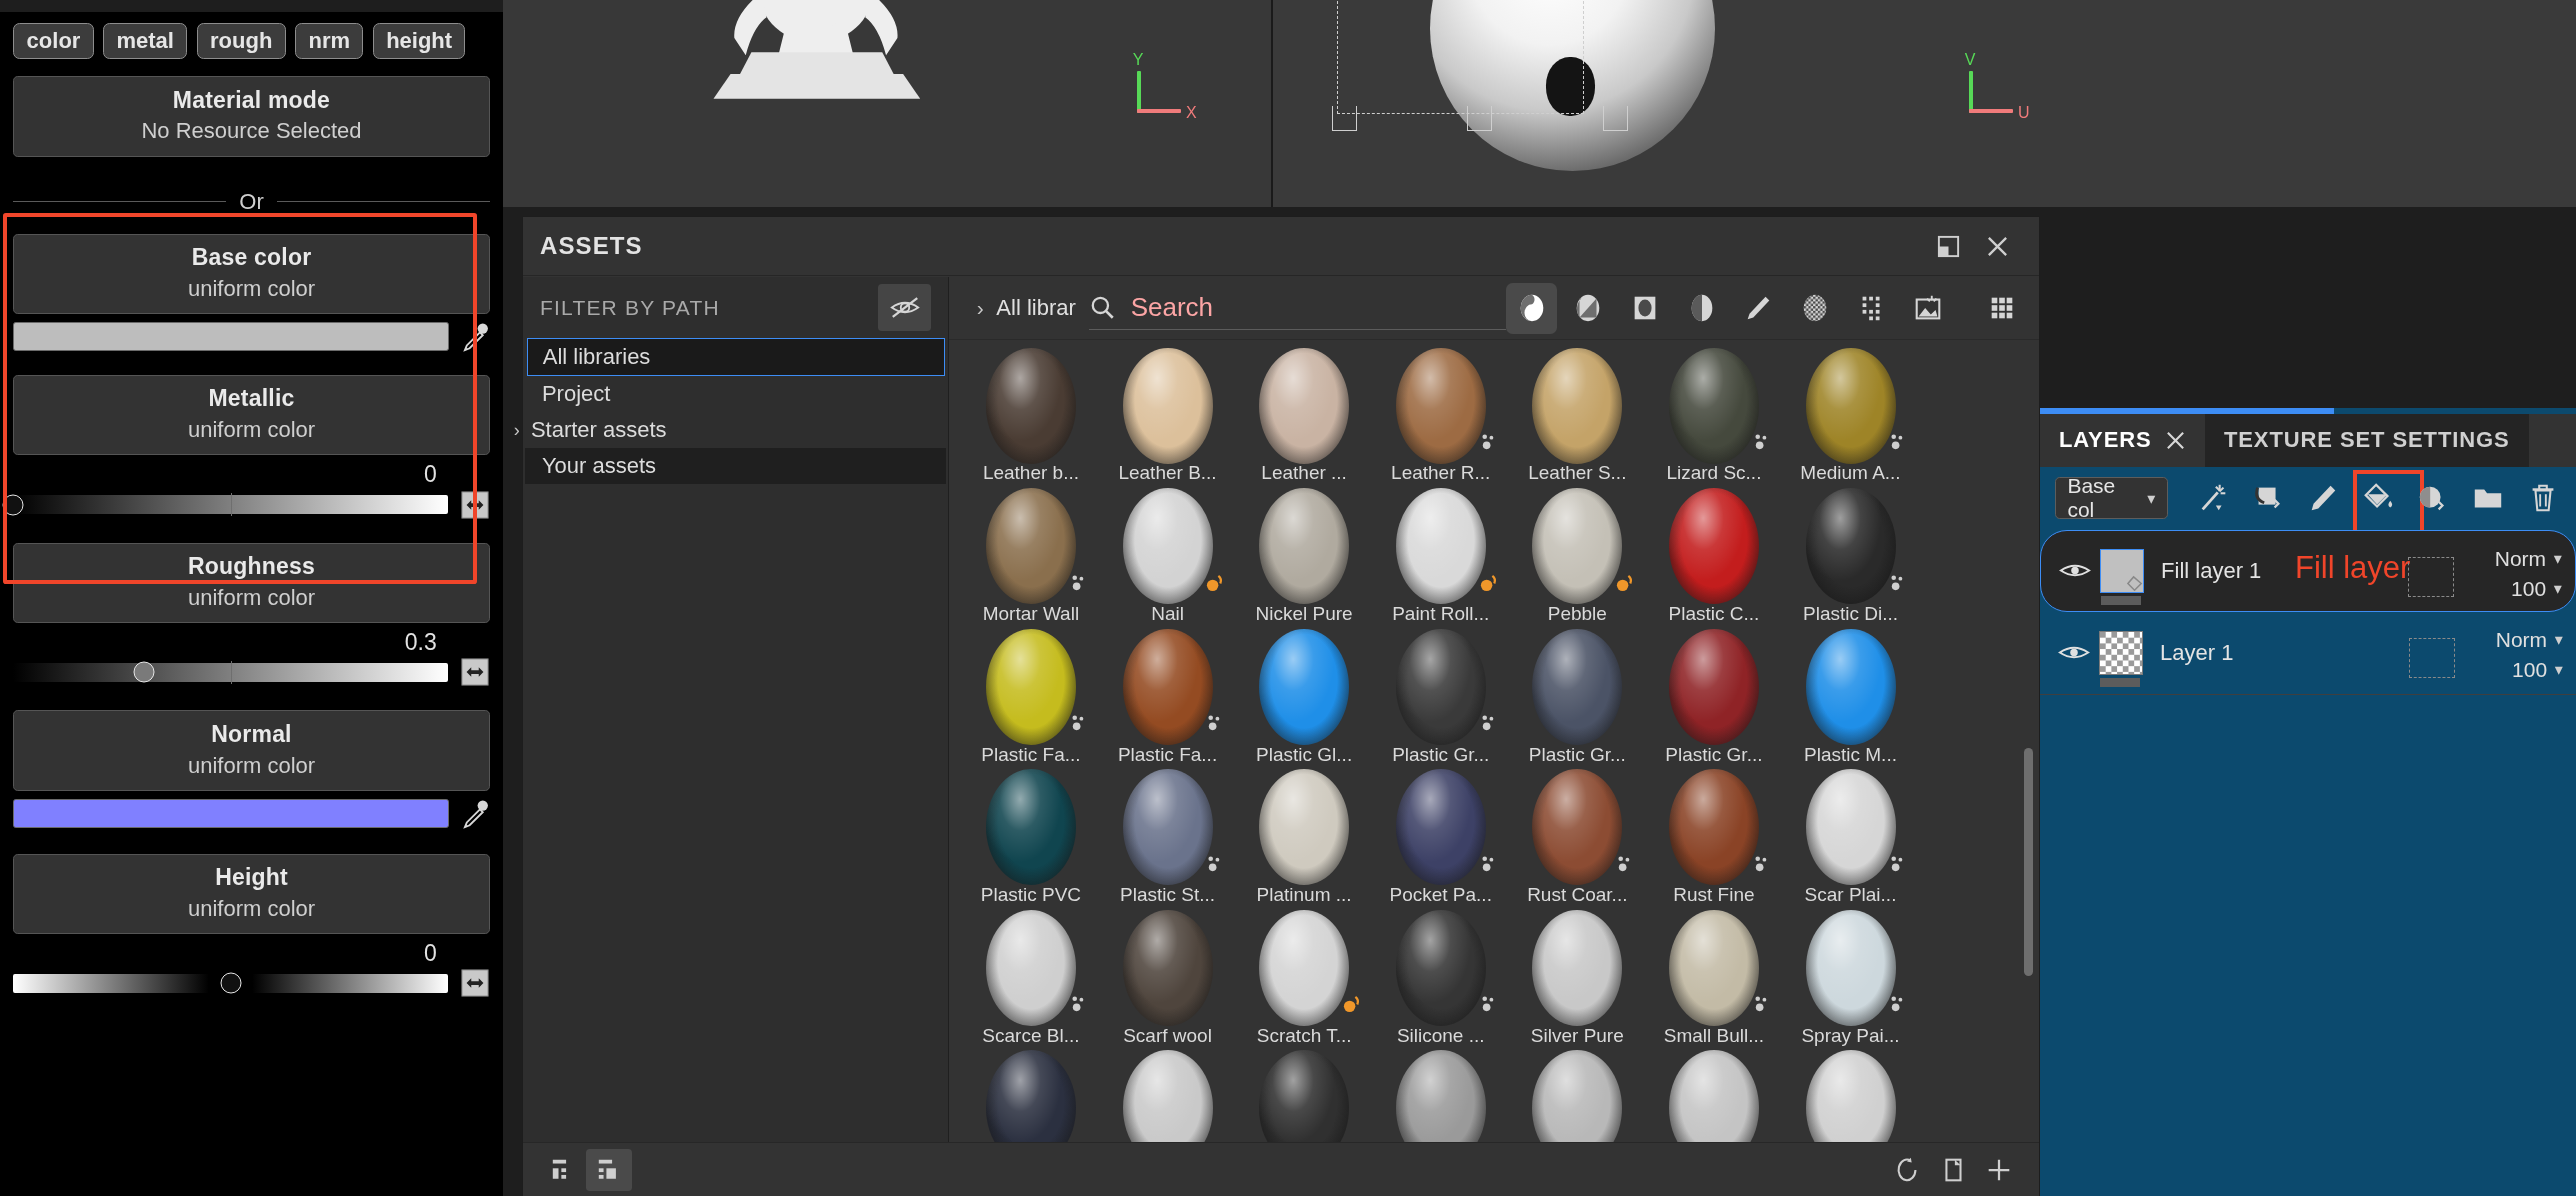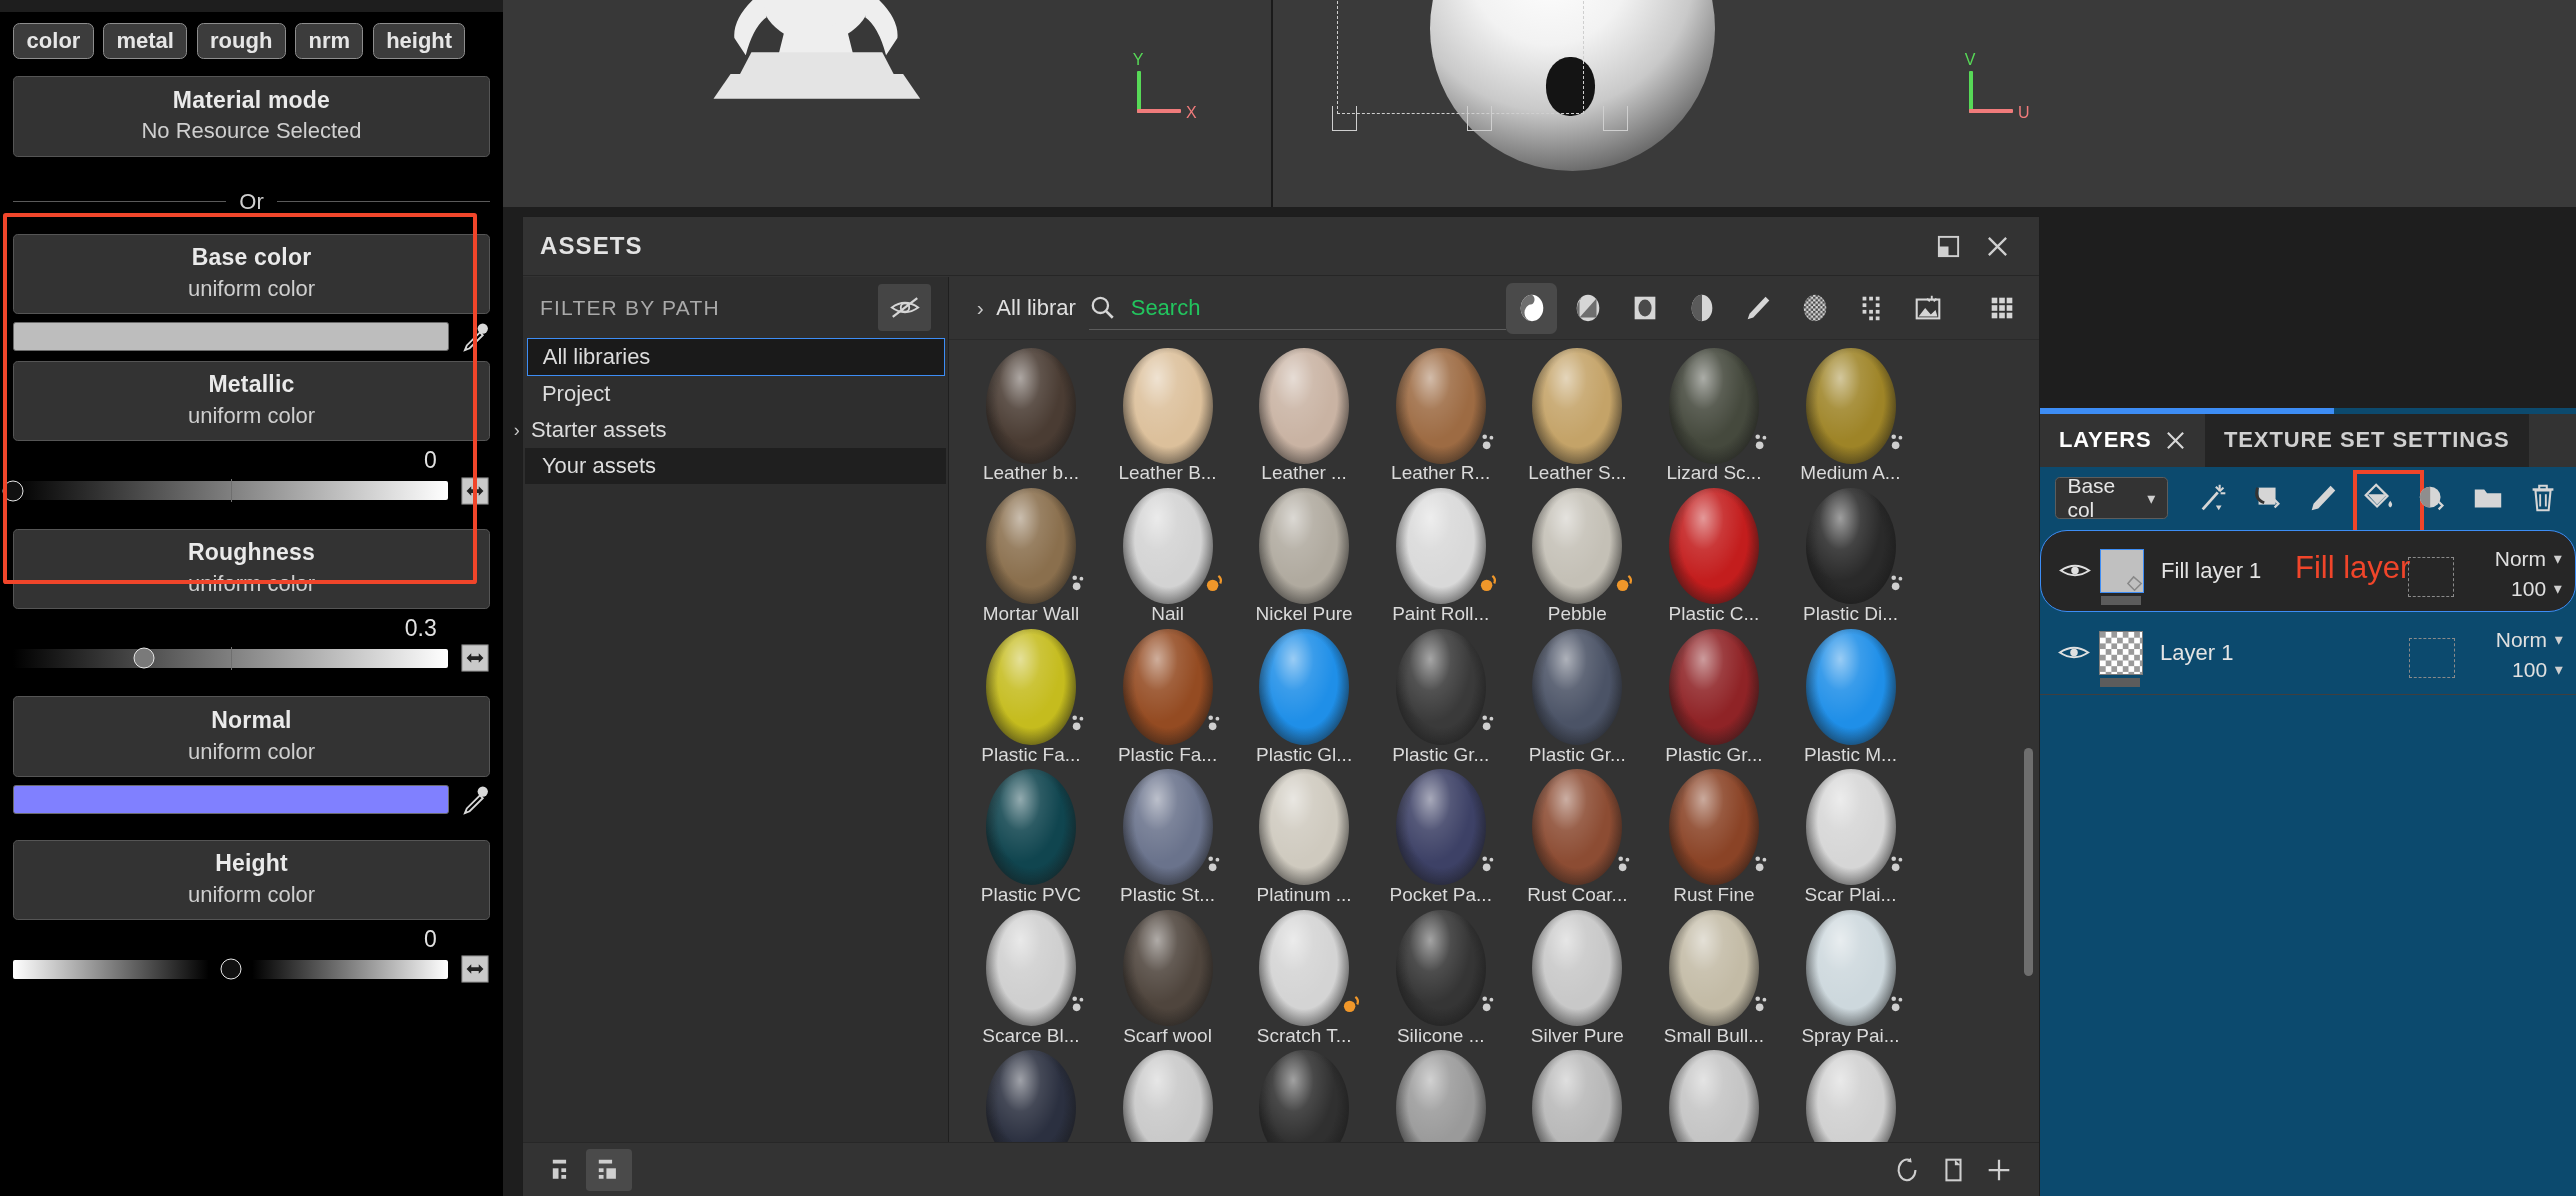--- a/index.html
+++ b/index.html
@@ -102,21 +102,21 @@
   .fp-item .arrow { width:21px; font-size:18px; color:#c8c8c8; margin-left:-15px; padding-left:3.8px;}
 
   #grid-pane { flex:1; background:#333333; position:relative; display:flex; flex-direction:column;}
   #grid-toolbar {
     height:63px; display:flex; align-items:center; gap:0px; padding:0 11.4px 0 15px;
     border-bottom:0.9px solid #2a2a2a;
   }
   .crumb-arrow { width:32px; text-align:center; color:#c8c8c8; font-size:21px;}
   .crumb { font-size:22px; color:#e0e0e0; white-space:nowrap; overflow:hidden; max-width:152px;}
   .searchbox { display:flex; align-items:center; gap:15px; margin-left:13.3px; width:417px; border-bottom:0.9px solid #5c5c5c; height:44px;}
-  .searchbox .ph { color:#22c55e; font-size:22px;}
+  .searchbox .ph { color:#fca5a5; font-size:26px;}
   .tbicons { display:flex; align-items:center; gap:5.7px; margin-left:auto;}
   .tbi { width:51px; height:51px; display:flex; align-items:center; justify-content:center; border-radius:6.6px;}
   .tbi.active { background:#4a4a4a; }
 
   #grid { position:relative; flex:1; overflow:hidden; padding:9.5px 0 0 13.3px;}
   .grid-inner { display:flex; flex-wrap:wrap; }
   .tile { width:129px; margin:0 3.8px 5.7px 3.8px; }
   .tile .thumb {
     width:129px; height:112px; position:relative; display:flex; align-items:center; justify-content:center;
   }
@@ -207,21 +207,21 @@
         <div class="swatch" id="sw-base" style="background: rgb(189, 189, 189);"></div>
         <div class="pipette">
           <svg width="28.5" height="30" viewBox="0 0 30 32">
             <circle cx="23" cy="7" r="5.5" fill="#d8d8d8"></circle>
             <path d="M20 11 L6 25 L4 30 L9 28 L23 14 Z" fill="none" stroke="#d8d8d8" stroke-width="2"></path>
           </svg>
         </div>
       </div>
     </div>
 
-    <div style="margin-top:9px;">
+    <div style="margin-top:23px;">
       <div class="big-box">
         <div class="t1">Metallic</div>
         <div class="t2">uniform color</div>
       </div>
       <div class="slider-wrap">
         <div class="slider-val">0</div>
         <div class="slider-line">
           <div class="track" id="tr-metal" style="background: linear-gradient(to right, rgb(0, 0, 0) 0%, rgb(255, 255, 255) 100%);">
             <div class="mid"></div>
             <div class="knob" id="kn-metal" style="background: rgb(17, 17, 17); left: 0%;"></div>

